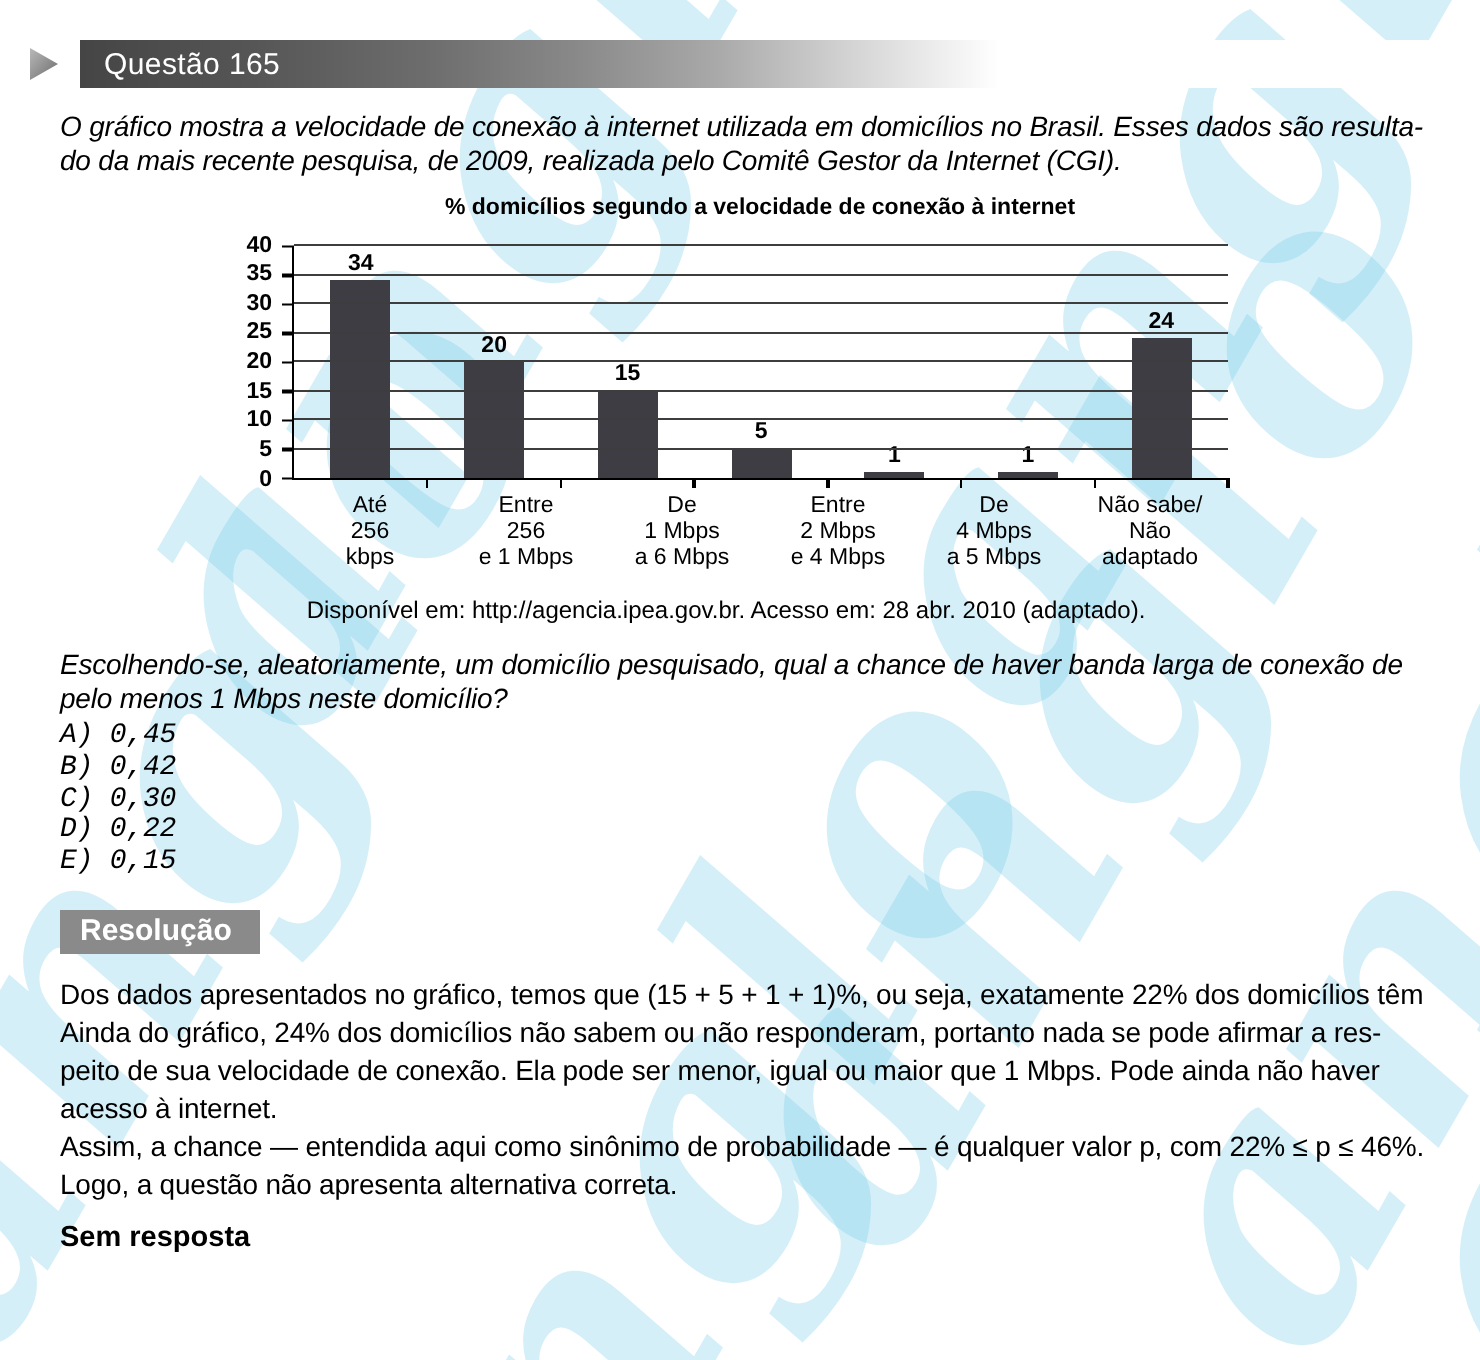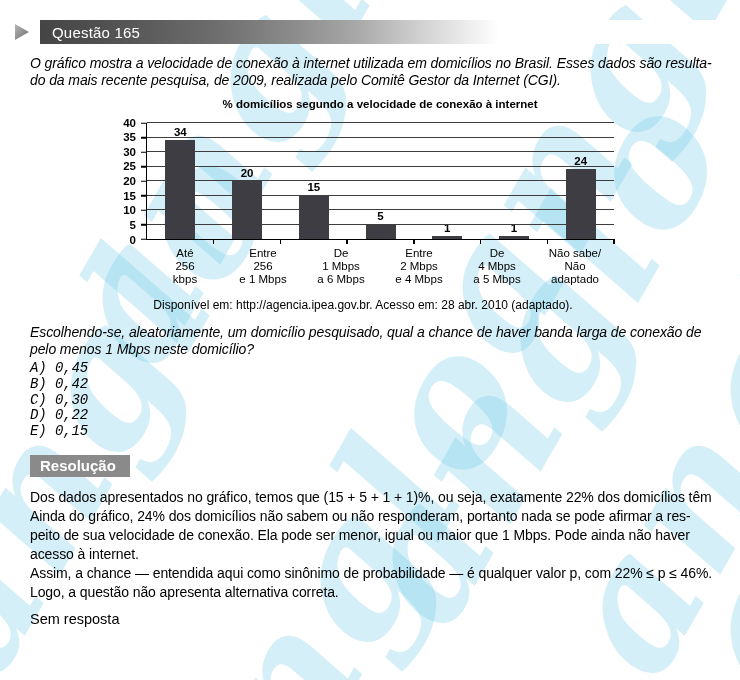--- a/index.html
+++ b/index.html
@@ -71,21 +71,21 @@
 
   
   .options { margin: 4px 0 0 30px; font-family: Liberation Mono, monospace; }
   .option { font-style: italic; font-size: 14px; line-height: 15.8px; letter-spacing: -0.1px; }
 
   .res-heading { margin: 15px 0 0 30px; }
   .res-heading span { display: inline-block; background: #8a8a8a; color: #fff;
                       font-weight: bold; font-size: 15px; padding: 2px 14px 3px 10px; }
   .res-body { margin: 11px 26px 0 30px; }
   .res-line { font-size: 14px; line-height: 19px; letter-spacing: -0.1px; }
-  .verdict { margin: 9px 0 0 30px; font-weight: normal; font-size: 14.5px; }
+  .verdict { margin: 9px 0 0 30px; font-weight: bold; font-size: 14.5px; }
 </style>
 </head>
 <body>
 
 <div class="wm-layer">
   <div class="wm" style="left:320px; top:0px;">anglo</div>
   <div class="wm" style="left:-40px; top:10px;">anglo</div>
   <div class="wm" style="left:-200px; top:320px;">anglo</div>
   <div class="wm" style="left:250px; top:270px;">anglo</div>
   <div class="wm" style="left:460px; top:320px;">anglo</div>

